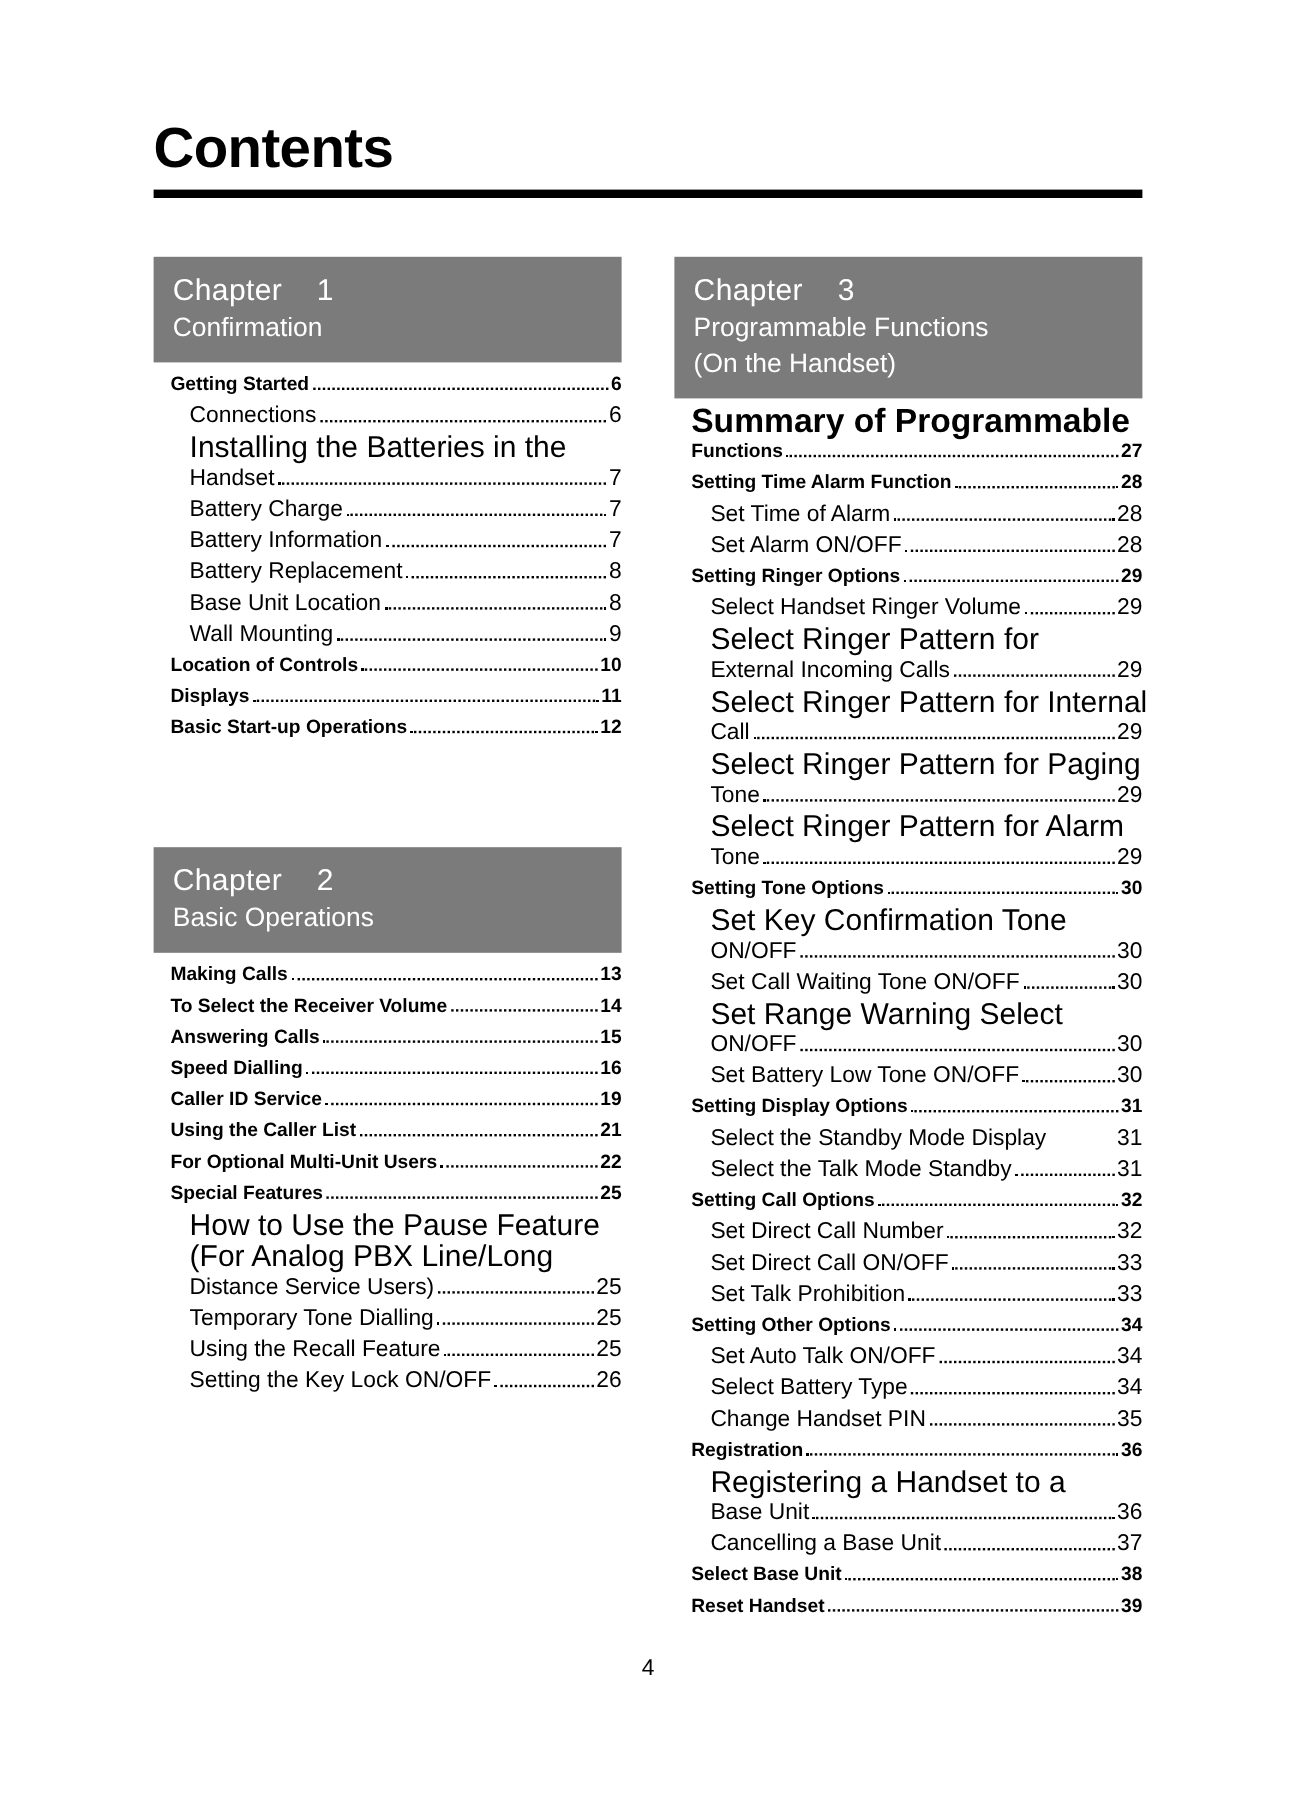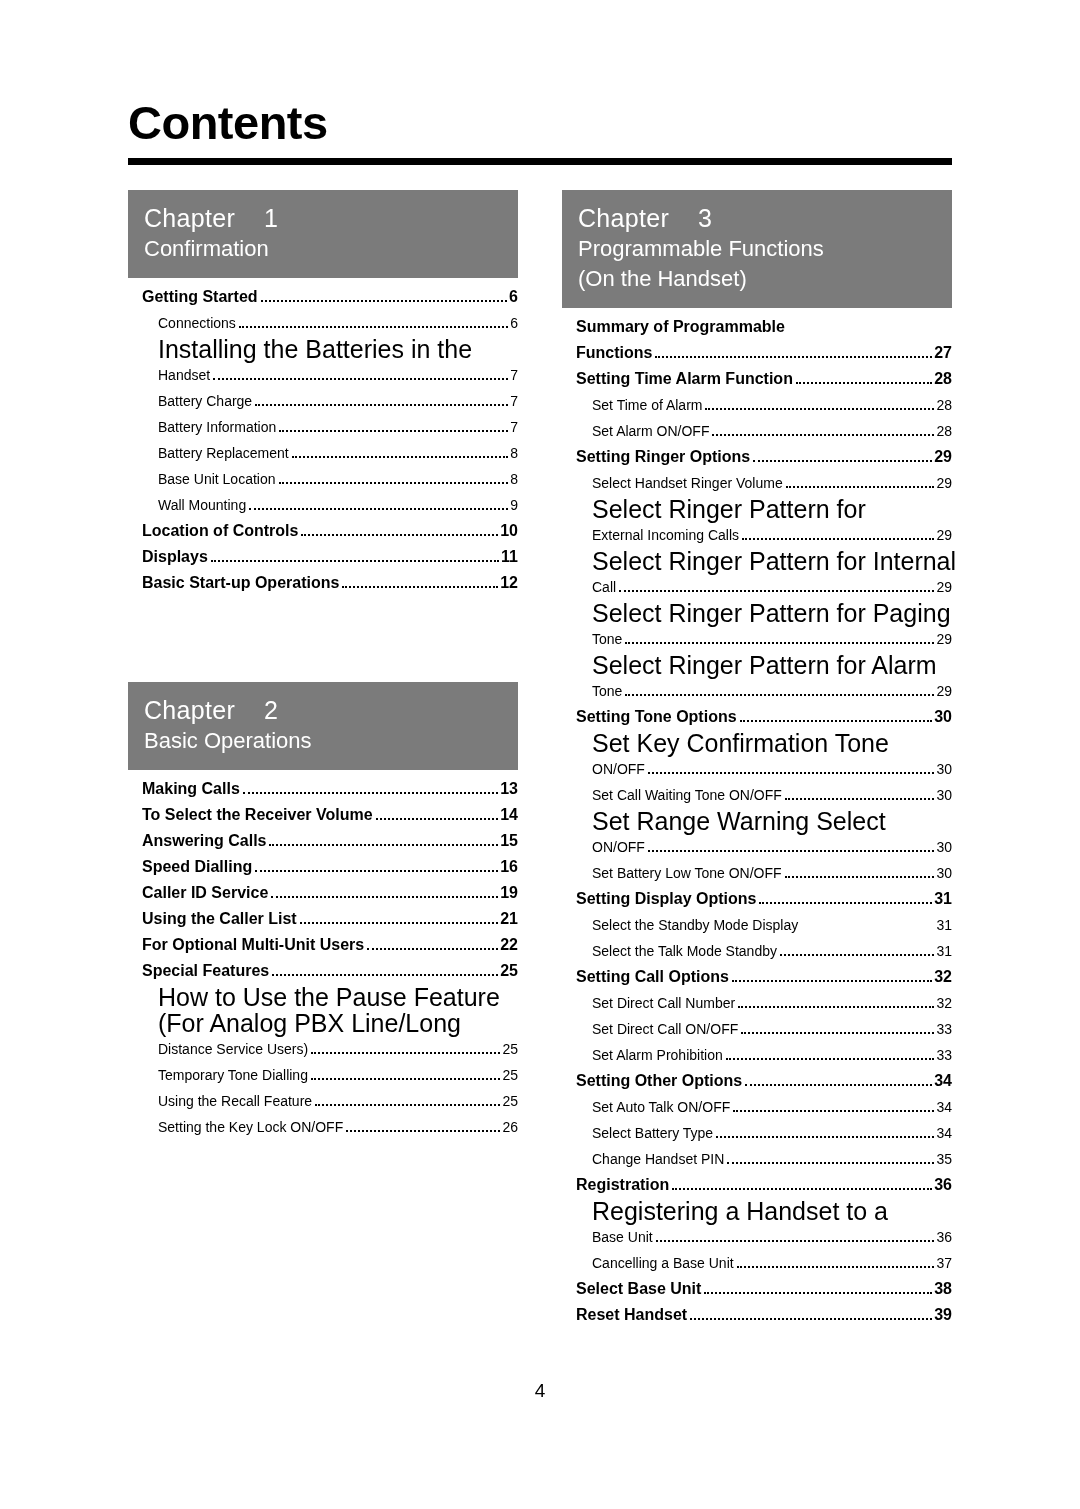--- a/index.html
+++ b/index.html
@@ -42,20 +42,21 @@
   .columns {
     position: absolute;
     left: 128px;
     top: 190px;
     width: 824px;
     display: flex;
     gap: 44px;
   }
   .col {
     width: 390px;
+    margin-top: 24px;
   }
   .chapter-box {
     background: #7b7b7b;
     color: #ffffff;
     padding: 12px 16px 14px 16px;
     box-sizing: border-box;
   }
   .chapter-box .ch-line {
     font-size: 25px;
     line-height: 32px;
@@ -66,21 +67,21 @@
     font-size: 22px;
     line-height: 30px;
     font-weight: normal;
   }
   .toc {
     margin-top: 6px;
   }
   .entry {
     display: flex;
     align-items: baseline;
-    font-size: 14px;
+    font-size: 19px;
     line-height: 26px;
     white-space: nowrap;
   }
   .entry .txt {
     flex: 0 0 auto;
   }
   .entry .leader {
     flex: 1 1 auto;
     border-bottom: 2.4px dotted #000;
     margin: 0 2px 5px 3px;
@@ -107,21 +108,21 @@
     border-bottom: none;
   }
   .plain {
     font-size: 25px;
     line-height: 26px;
     padding-left: 30px;
     white-space: nowrap;
   }
   .plain.bold {
     font-weight: bold;
-    font-size: 16px;
+    font-size: 28px;
     padding-left: 14px;
   }
   .gap-lg { height: 86px; }
   .page-number {
     position: absolute;
     left: 0;
     right: 0;
     top: 1380px;
     text-align: center;
     font-size: 19px;
@@ -404,21 +405,21 @@
             <span class="txt">Set Direct Call Number</span>
             <span class="leader"></span>
             <span class="pg">32</span>
           </div>
           <div class="entry sub">
             <span class="txt">Set Direct Call ON/OFF</span>
             <span class="leader"></span>
             <span class="pg">33</span>
           </div>
           <div class="entry sub">
-            <span class="txt">Set Alarm Prohibition</span>
+            <span class="txt">Set Talk Prohibition</span>
             <span class="leader"></span>
             <span class="pg">33</span>
           </div>
           <div class="entry bold">
             <span class="txt">Setting Other Options</span>
             <span class="leader"></span>
             <span class="pg">34</span>
           </div>
           <div class="entry sub">
             <span class="txt">Set Auto Talk ON/OFF</span>

